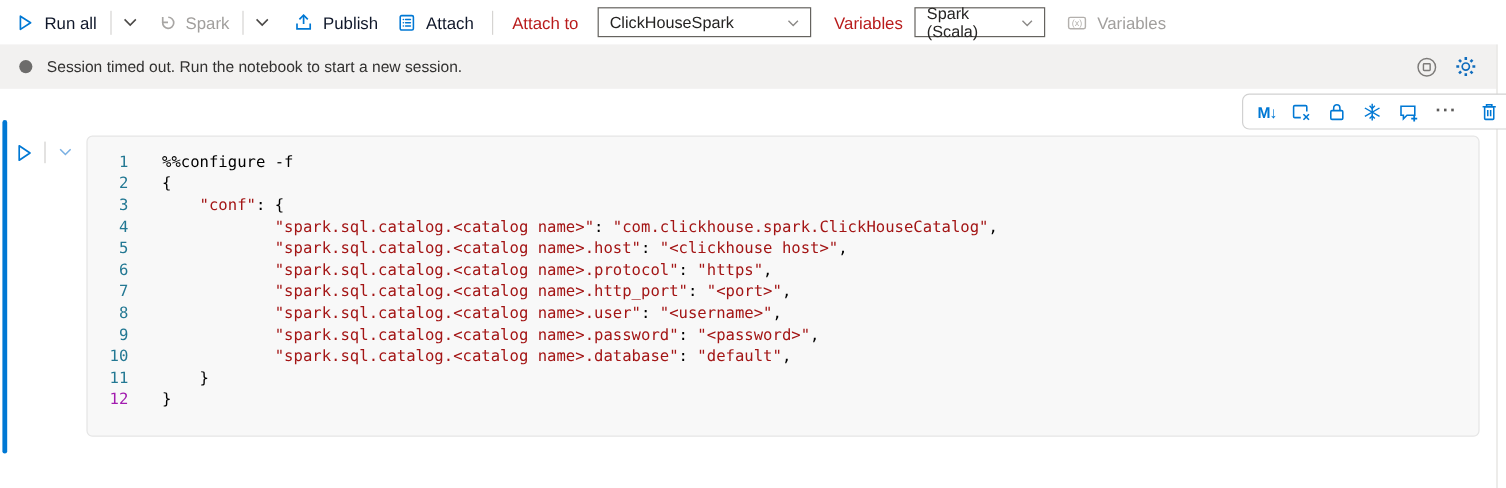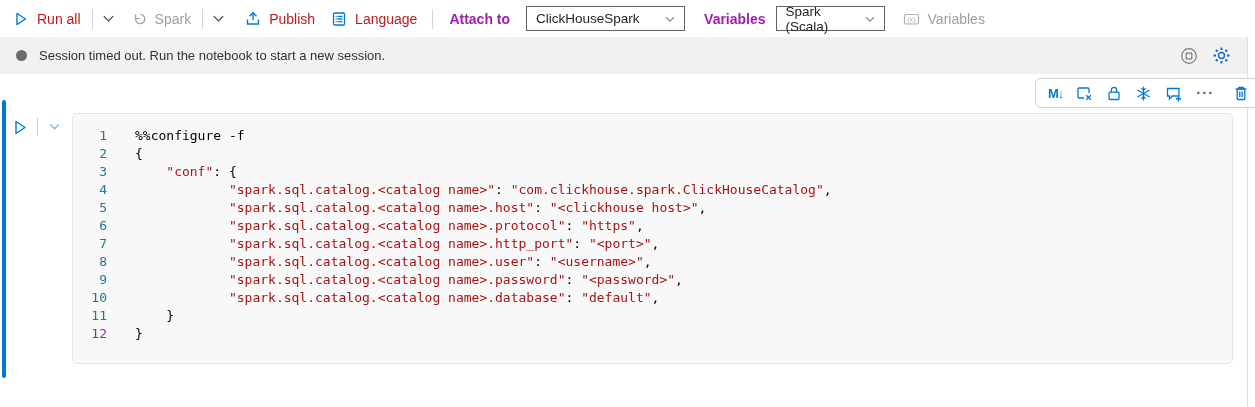--- a/index.html
+++ b/index.html
@@ -3,24 +3,24 @@
 <meta charset="utf-8">
 <style>
   * { box-sizing: border-box; margin: 0; padding: 0; }
   html,body { width:1255px; height:407px; background:#fff; overflow:hidden;
     font-family:"Liberation Sans", sans-serif; position:relative; }
 
   
   .topbar { position:absolute; top:0; left:0; width:1255px; height:37px;
     display:flex; align-items:center; padding-left:13px; background:#fff; }
   .tb-btn { display:flex; align-items:center; gap:8px; font-size:14px;
-    color:#b91c1c; cursor:pointer; white-space:nowrap; }
+    color:#0f172a; cursor:pointer; white-space:nowrap; }
   .tb-btn.disabled { color:#a19f9d; cursor:default; }
   .tb-sep { width:1px; height:20px; background:#d6d4d2; flex:none; }
-  .tb-label { font-size:14px; font-weight:700; color:#a21caf; white-space:nowrap; }
+  .tb-label { font-size:14px; font-weight:400; color:#b91c1c; white-space:nowrap; }
   .dd { height:25px; border:1px solid #65635f; background:#fff; display:flex;
     align-items:center; padding:0 7px 0 9px; font-size:13.5px; color:#252423;
     cursor:pointer; }
   .dd .dd-chev { margin-left:auto; }
   .chev-btn { display:flex; align-items:center; cursor:pointer; }
 
   
   .session-bar { position:absolute; top:37px; left:0; width:1247px; height:37px;
     background:#f2f1f0; display:flex; align-items:center; padding:0 16px; }
   .session-dot { width:11px; height:11px; border-radius:50%; background:#6d6c6b;
@@ -112,25 +112,25 @@
               <line x1="5.1" y1="5.3" x2="5.2" y2="5.3"></line>
               <line x1="7" y1="5.3" x2="11" y2="5.3"></line>
               <line x1="5.1" y1="8" x2="5.2" y2="8"></line>
               <line x1="7" y1="8" x2="11" y2="8"></line>
               <line x1="5.1" y1="10.7" x2="5.2" y2="10.7"></line>
               <line x1="7" y1="10.7" x2="11" y2="10.7"></line>
             </g>
           </g>
         </svg>
     </span>
-    <span>Language</span>
+    <span>Attach</span>
   </div>
   <div class="tb-sep" style="margin-left:15px"></div>
   <span class="tb-label" style="margin-left:16px">Attach to</span>
-  <div class="dd" style="margin-left:16px; width:159px">
+  <div class="dd" style="margin-left:16px; width:178px">
     <span>ClickHouseSpark</span>
     <span class="dd-chev">
       <svg width="14" height="14" viewBox="0 0 16 16">
           <polyline points="3.5,6 8,10.5 12.5,6" fill="none" stroke="#8a8886" stroke-width="1.3"></polyline>
         </svg>
     </span>
   </div>
   <span class="tb-label" style="margin-left:19px">Variables</span>
   <div class="dd" style="margin-left:10px; width:109px">
     <span>Spark (Scala)</span>

